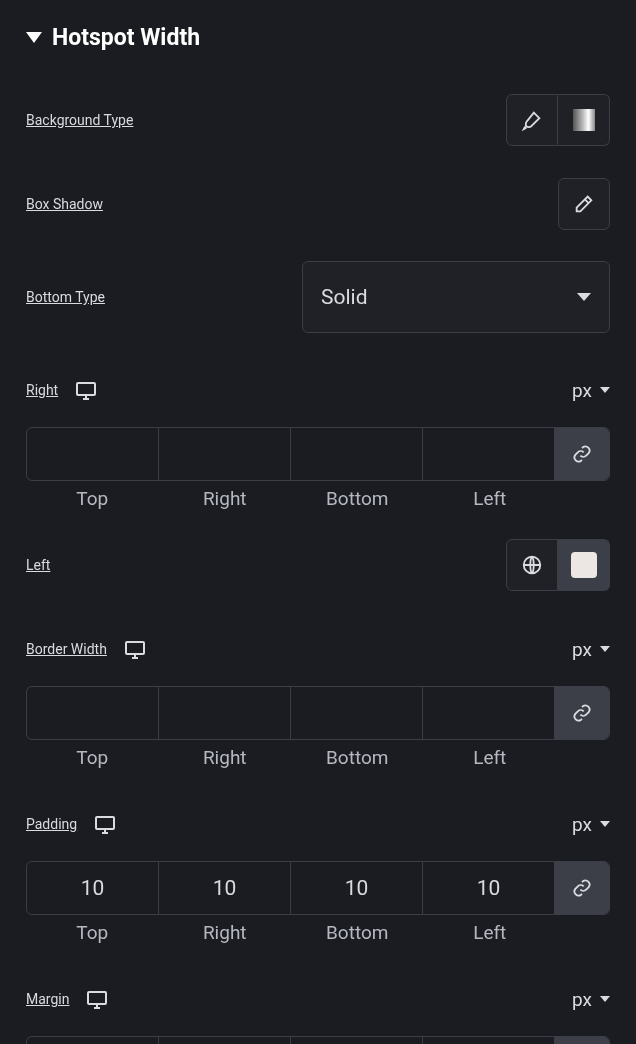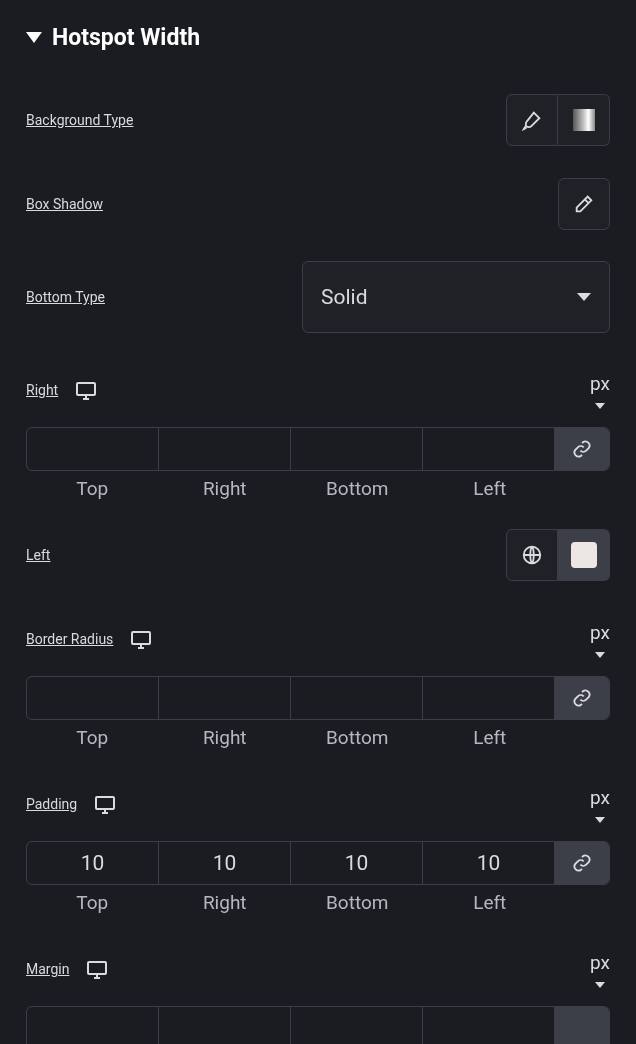--- a/index.html
+++ b/index.html
@@ -82,35 +82,35 @@
     font-size:21px;
   }
   .select-caret{
     width:0;height:0;
     border-left:7px solid transparent;
     border-right:7px solid transparent;
     border-top:8px solid var(--text);
   }
   .unit-picker{
     display:flex;align-items:center;gap:8px;
-    color:var(--text);font-size:19px;cursor:pointer;flex-direction:column;
+    color:var(--text);font-size:19px;cursor:pointer;
   }
   .mini-caret{
     width:0;height:0;
     border-left:5px solid transparent;
     border-right:5px solid transparent;
     border-top:6px solid var(--text);
   }
   .dim-group{margin-bottom:28px;}
   .dim-inputs{
     display:flex;
     border:1px solid var(--border);
     border-radius:6px;
     overflow:hidden;
-    height:44px;
+    height:54px;
   }
   .dim-inputs input{
     flex:1;
     min-width:0;
     background:transparent;
     border:none;
     border-right:1px solid var(--border);
     color:var(--text);
     font-size:21px;
     text-align:center;
@@ -241,21 +241,21 @@
       </span>
     </div>
     <div class="btn active">
       <div class="swatch" style="background:#ede7e3;"></div>
     </div>
   </div>
 </div>
 
 <div class="row tight">
   <div class="label">
-    <span>Border Radius</span>
+    <span>Border Width</span>
     <span>
       <svg width="24" height="24" viewBox="0 0 24 24" fill="none" stroke="currentColor" stroke-width="2">
           <rect x="3" y="5" width="18" height="12" rx="1"></rect>
           <path d="M9 21h6M12 17v4"></path>
         </svg>
     </span>
   </div>
   <div class="unit-picker">
     <span>px</span>
     <div class="mini-caret"></div>

